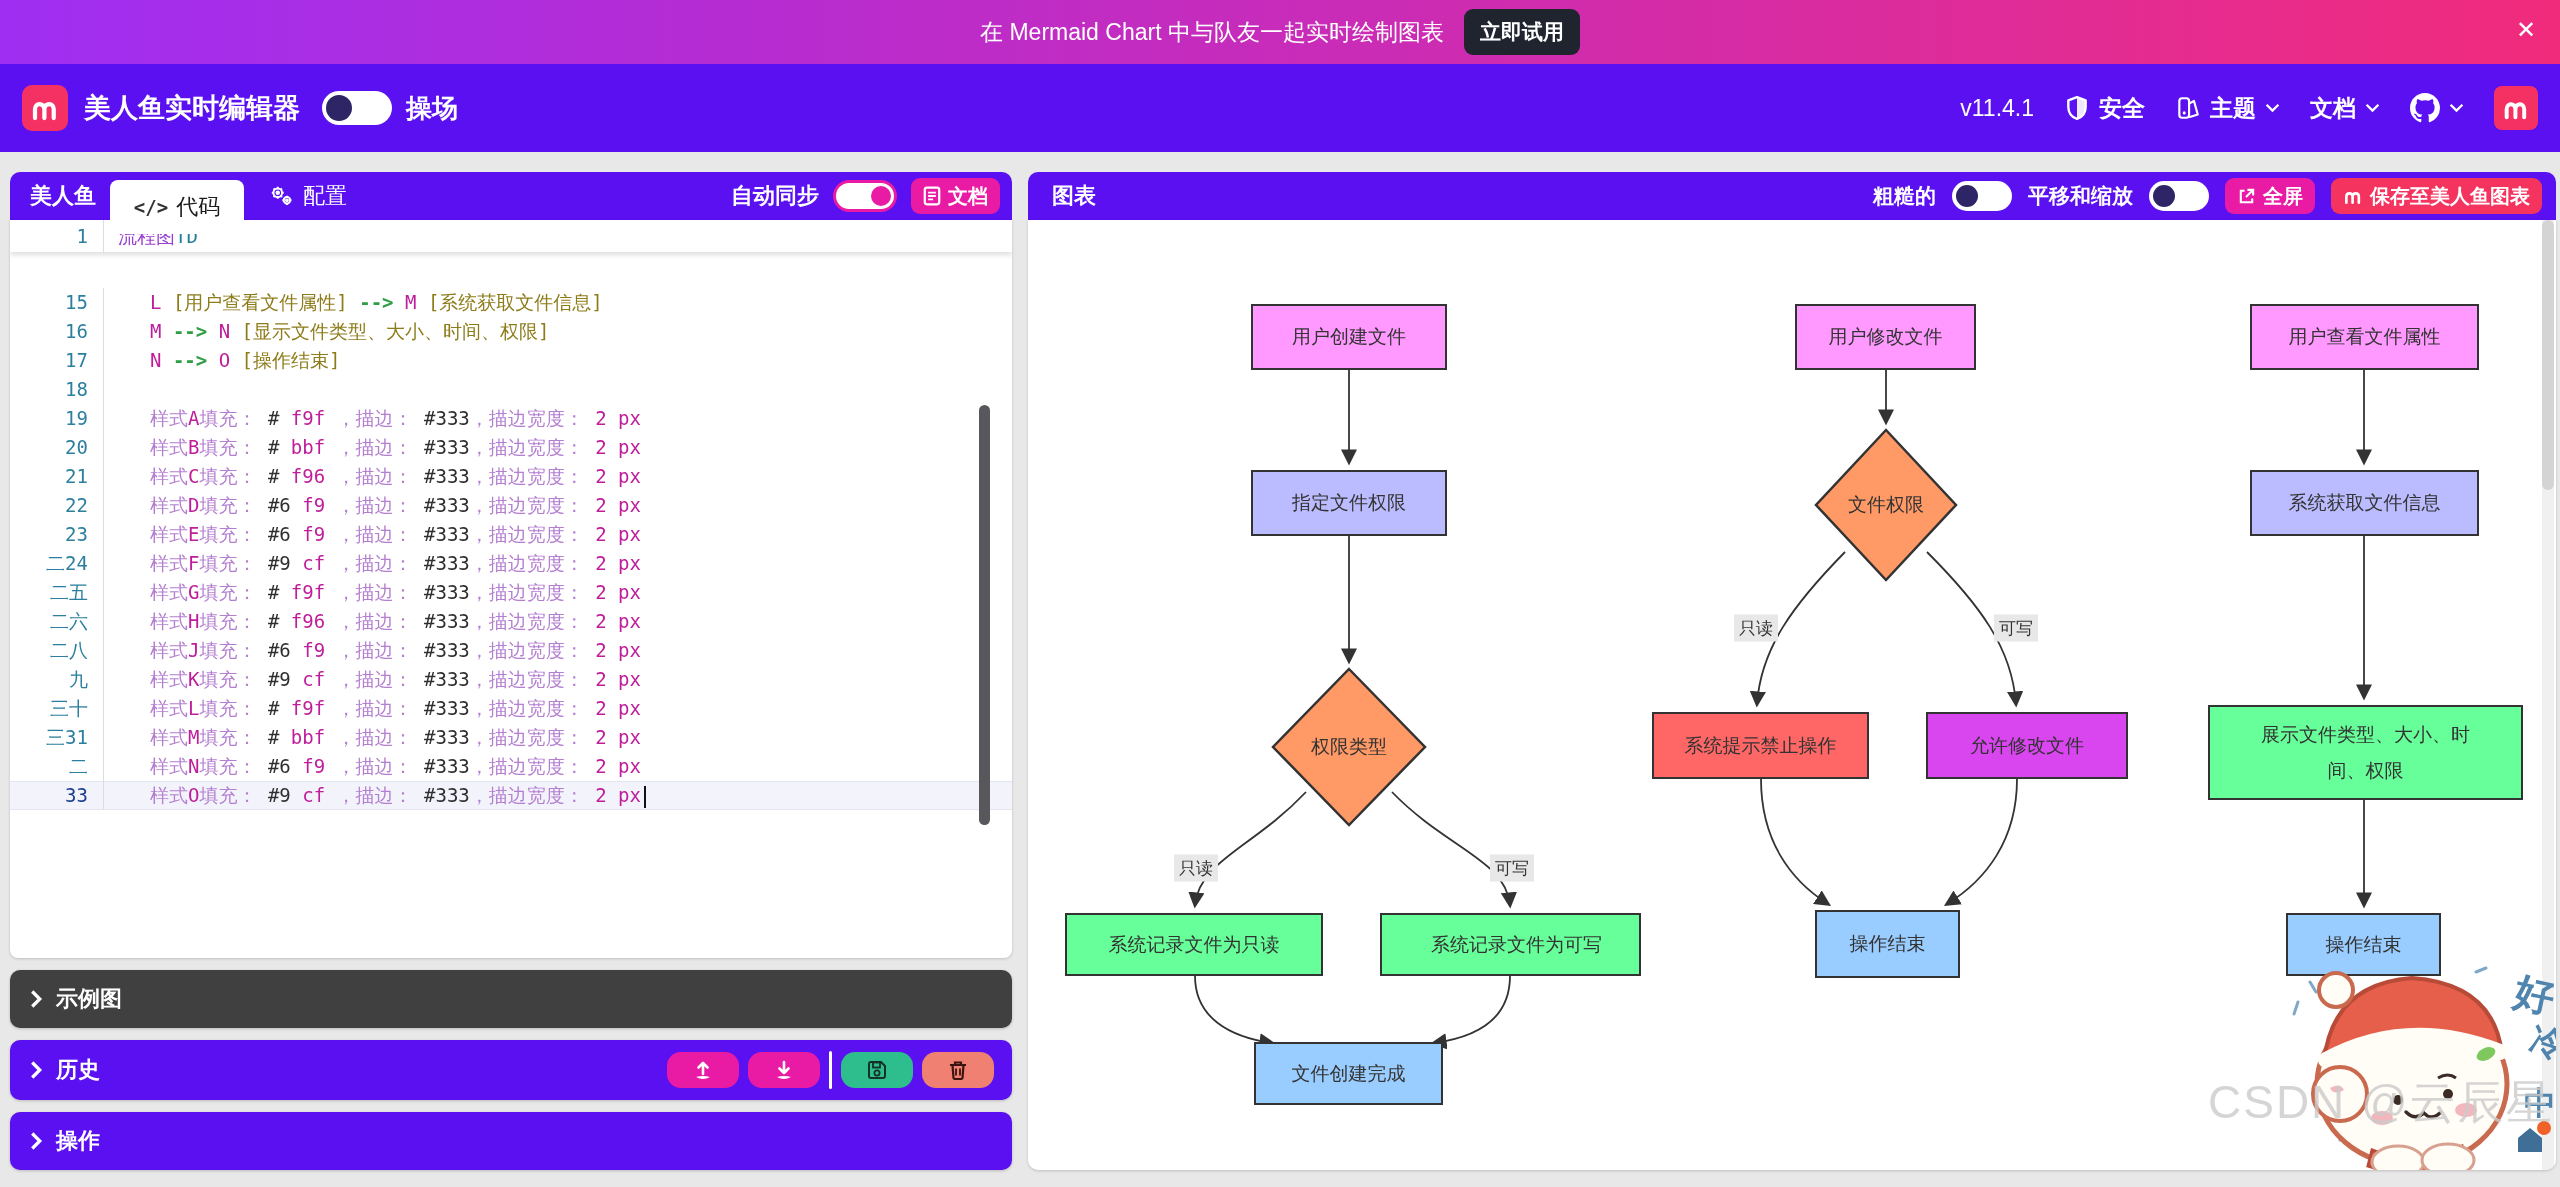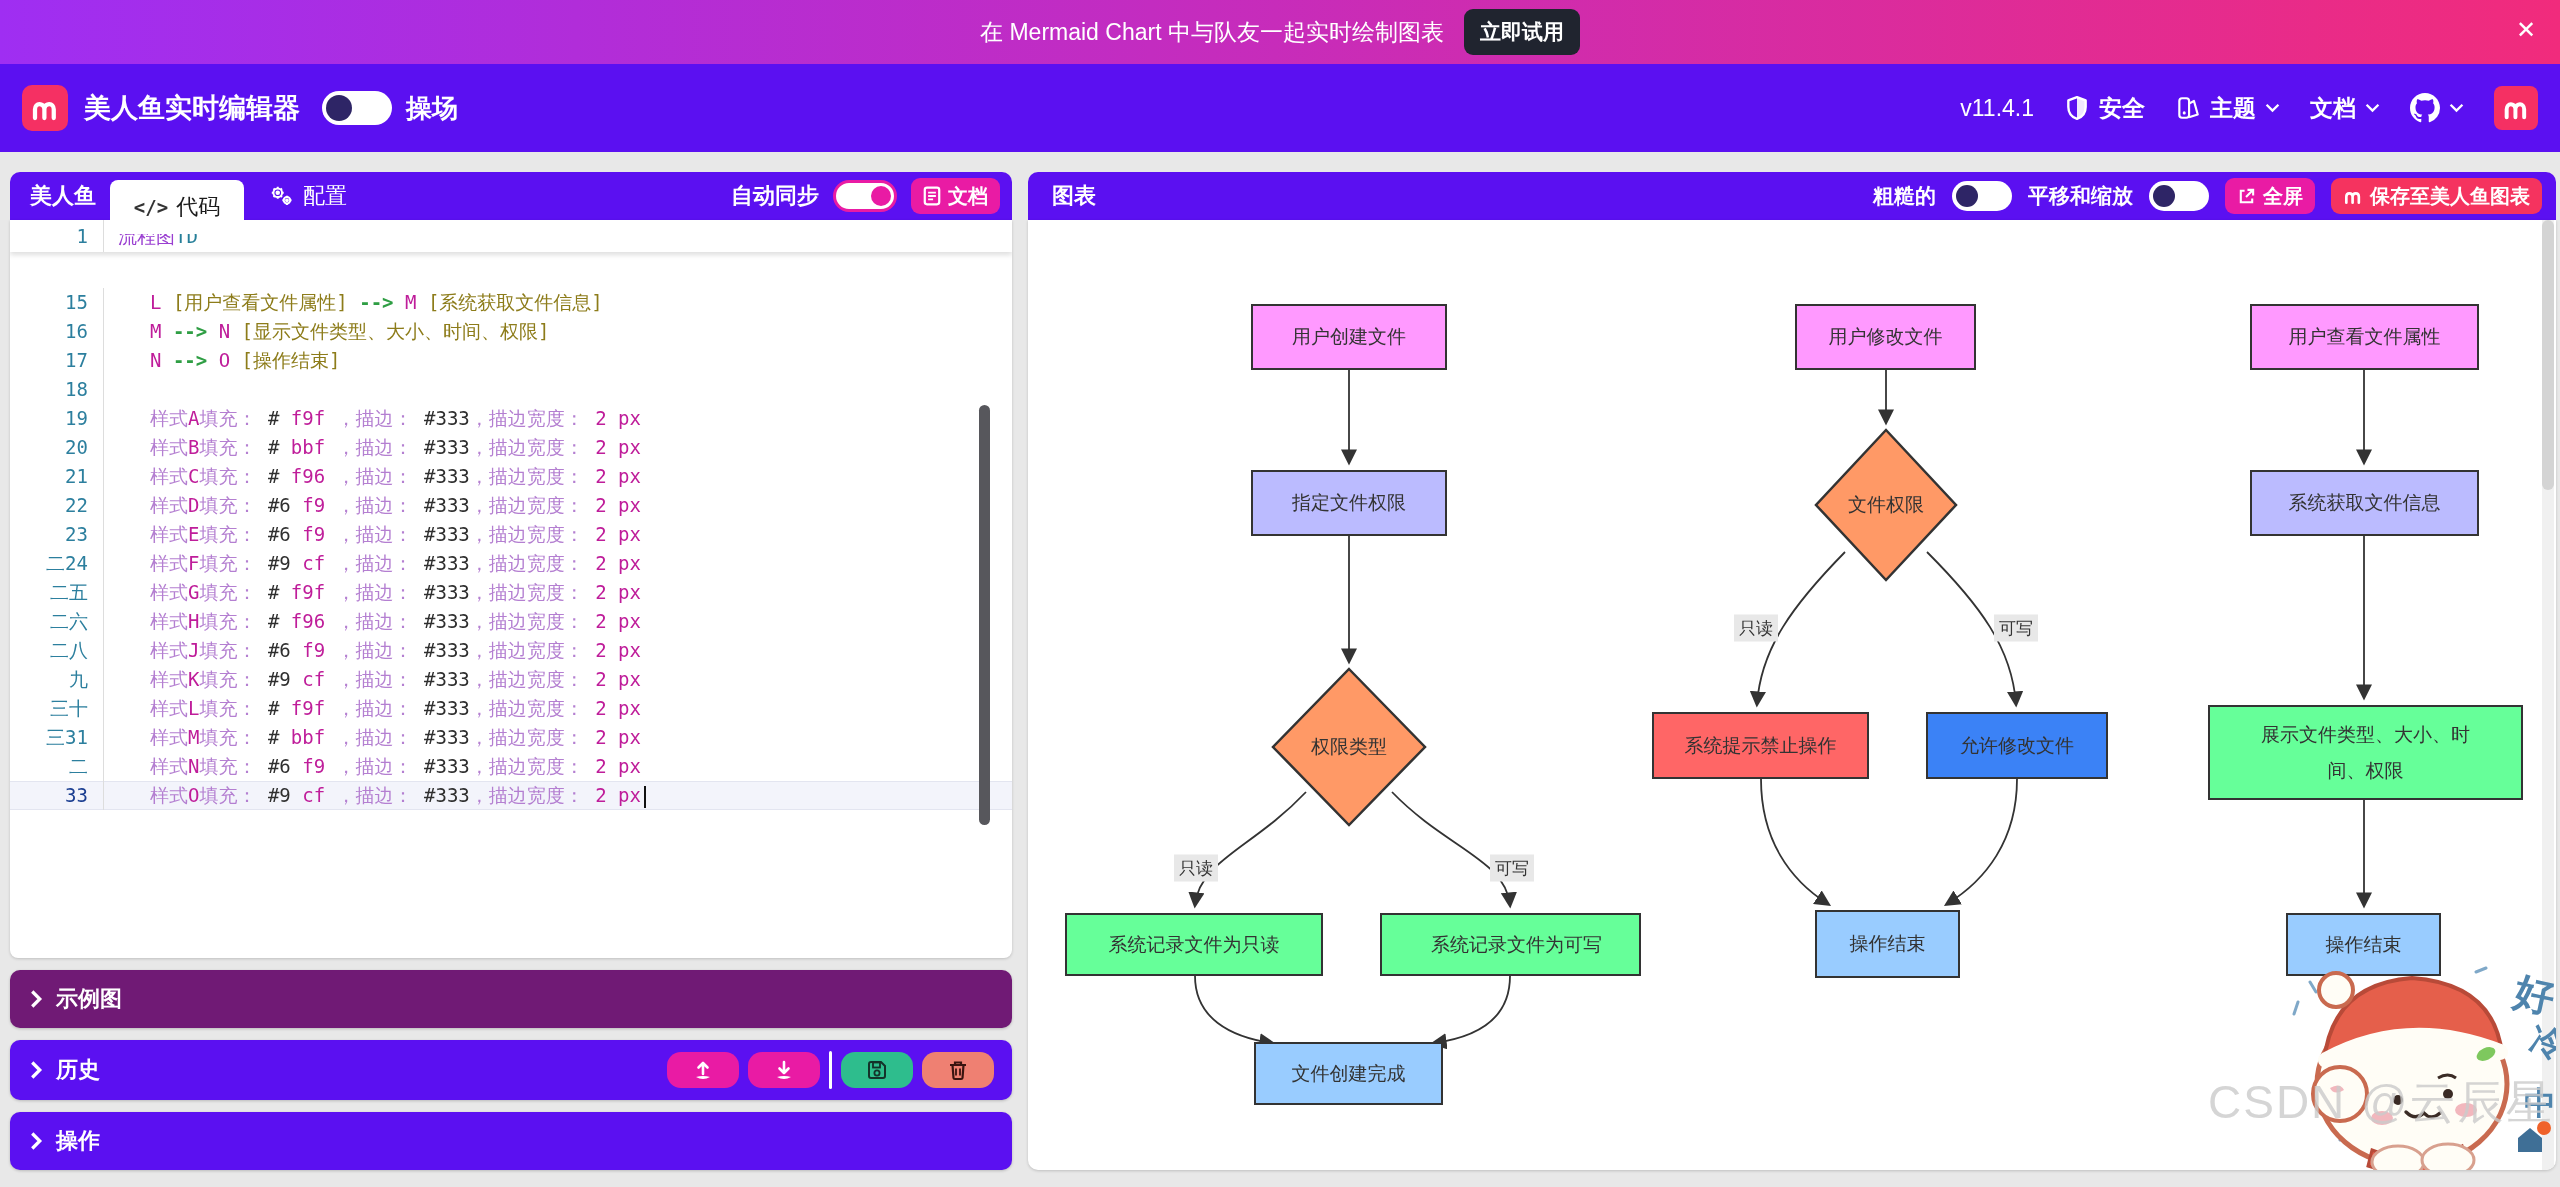--- a/index.html
+++ b/index.html
@@ -232,21 +232,21 @@
       <div class="code-row"><span class="ln">二八</span><span class="code-content"><span class="tk-kw">样式</span><span class="tk-mg">J</span><span class="tk-kw">填充：</span><span class="tk-dk"> #6</span><span class="tk-mg"> f9</span><span class="tk-kw"> ，描边：</span><span class="tk-dk"> #333</span><span class="tk-kw">，描边宽度：</span><span class="tk-mg"> 2 px</span></span></div>
       <div class="code-row"><span class="ln">九</span><span class="code-content"><span class="tk-kw">样式</span><span class="tk-mg">K</span><span class="tk-kw">填充：</span><span class="tk-dk"> #9</span><span class="tk-mg"> cf</span><span class="tk-kw"> ，描边：</span><span class="tk-dk"> #333</span><span class="tk-kw">，描边宽度：</span><span class="tk-mg"> 2 px</span></span></div>
       <div class="code-row"><span class="ln">三十</span><span class="code-content"><span class="tk-kw">样式</span><span class="tk-mg">L</span><span class="tk-kw">填充：</span><span class="tk-dk"> #</span><span class="tk-mg"> f9f</span><span class="tk-kw"> ，描边：</span><span class="tk-dk"> #333</span><span class="tk-kw">，描边宽度：</span><span class="tk-mg"> 2 px</span></span></div>
       <div class="code-row"><span class="ln">三31</span><span class="code-content"><span class="tk-kw">样式</span><span class="tk-mg">M</span><span class="tk-kw">填充：</span><span class="tk-dk"> #</span><span class="tk-mg"> bbf</span><span class="tk-kw"> ，描边：</span><span class="tk-dk"> #333</span><span class="tk-kw">，描边宽度：</span><span class="tk-mg"> 2 px</span></span></div>
       <div class="code-row"><span class="ln">二</span><span class="code-content"><span class="tk-kw">样式</span><span class="tk-mg">N</span><span class="tk-kw">填充：</span><span class="tk-dk"> #6</span><span class="tk-mg"> f9</span><span class="tk-kw"> ，描边：</span><span class="tk-dk"> #333</span><span class="tk-kw">，描边宽度：</span><span class="tk-mg"> 2 px</span></span></div>
       <div class="code-row active"><span class="ln">33</span><span class="code-content"><span class="tk-kw">样式</span><span class="tk-mg">O</span><span class="tk-kw">填充：</span><span class="tk-dk"> #9</span><span class="tk-mg"> cf</span><span class="tk-kw"> ，描边：</span><span class="tk-dk"> #333</span><span class="tk-kw">，描边宽度：</span><span class="tk-mg"> 2 px</span><span class="cursor"></span></span></div>
     </div>
   <div class="ed-scrollbar"></div>
 </div>
 
-<div class="accordion acc-1" style="background: #701a75; text-align: center;">
+<div class="accordion acc-1" style="background: #404040; text-align: center;">
   <svg width="16" height="20" viewBox="0 0 10 16">
     <path d="M2 2 L8 8 L2 14" fill="none" stroke="#fff" stroke-width="2.6"></path>
     </svg>
   <span class="acc-label">示例图</span>
 </div>
 <div class="accordion acc-2" style="background: rgb(91, 16, 241);">
   <svg width="16" height="20" viewBox="0 0 10 16">
     <path d="M2 2 L8 8 L2 14" fill="none" stroke="#fff" stroke-width="2.6"></path>
     </svg>
   <span class="acc-label">历史</span>
@@ -343,21 +343,21 @@
 
   <div class="dnode" style="left: 223px; top: 84px; width: 196px; height: 66px; background: rgb(255, 153, 255);">用户创建文件</div>
   <div class="dnode" style="left: 223px; top: 250px; width: 196px; height: 66px; background: rgb(187, 187, 255);">指定文件权限</div>
   <div class="dlabel" style="left:321px;top:527px">权限类型</div>
   <div class="dnode" style="left: 37px; top: 693px; width: 258px; height: 63px; background: rgb(102, 255, 153);">系统记录文件为只读</div>
   <div class="dnode" style="left: 352px; top: 693px; width: 261px; height: 63px; background: rgb(102, 255, 153); padding-left: 12px;">系统记录文件为可写</div>
   <div class="dnode" style="left: 226px; top: 822px; width: 189px; height: 63px; background: rgb(153, 204, 255);">文件创建完成</div>
   <div class="dnode" style="left: 767px; top: 84px; width: 181px; height: 66px; background: rgb(255, 153, 255);">用户修改文件</div>
   <div class="dlabel" style="left:858px;top:285px">文件权限</div>
   <div class="dnode" style="left: 624px; top: 492px; width: 217px; height: 67px; background: rgb(255, 102, 102);">系统提示禁止操作</div>
-  <div class="dnode" style="left: 898px; top: 492px; width: 182px; height: 67px; background: #3b82f6; text-align: right;">允许修改文件</div>
+  <div class="dnode" style="left: 898px; top: 492px; width: 202px; height: 67px; background: #d946ef; text-align: right;">允许修改文件</div>
   <div class="dnode" style="left: 787px; top: 690px; width: 145px; height: 68px; background: rgb(153, 204, 255);">操作结束</div>
   <div class="dnode" style="left: 1222px; top: 84px; width: 229px; height: 66px; background: rgb(255, 153, 255);">用户查看文件属性</div>
   <div class="dnode" style="left: 1222px; top: 250px; width: 229px; height: 66px; background: rgb(187, 187, 255);">系统获取文件信息</div>
   <div class="dnode dnode-n" style="left: 1180px; top: 485px; width: 315px; height: 95px; background: rgb(102, 255, 153);">展示文件类型、大小、时间、权限</div>
   <div class="dnode" style="left: 1258px; top: 693px; width: 155px; height: 63px; background: rgb(153, 204, 255);">操作结束</div>
 
   <div class="chip" style="left:168px;top:648px">只读</div>
   <div class="chip" style="left:484px;top:648px">可写</div>
   <div class="chip" style="left:728px;top:408px">只读</div>
   <div class="chip" style="left:988px;top:408px">可写</div>

